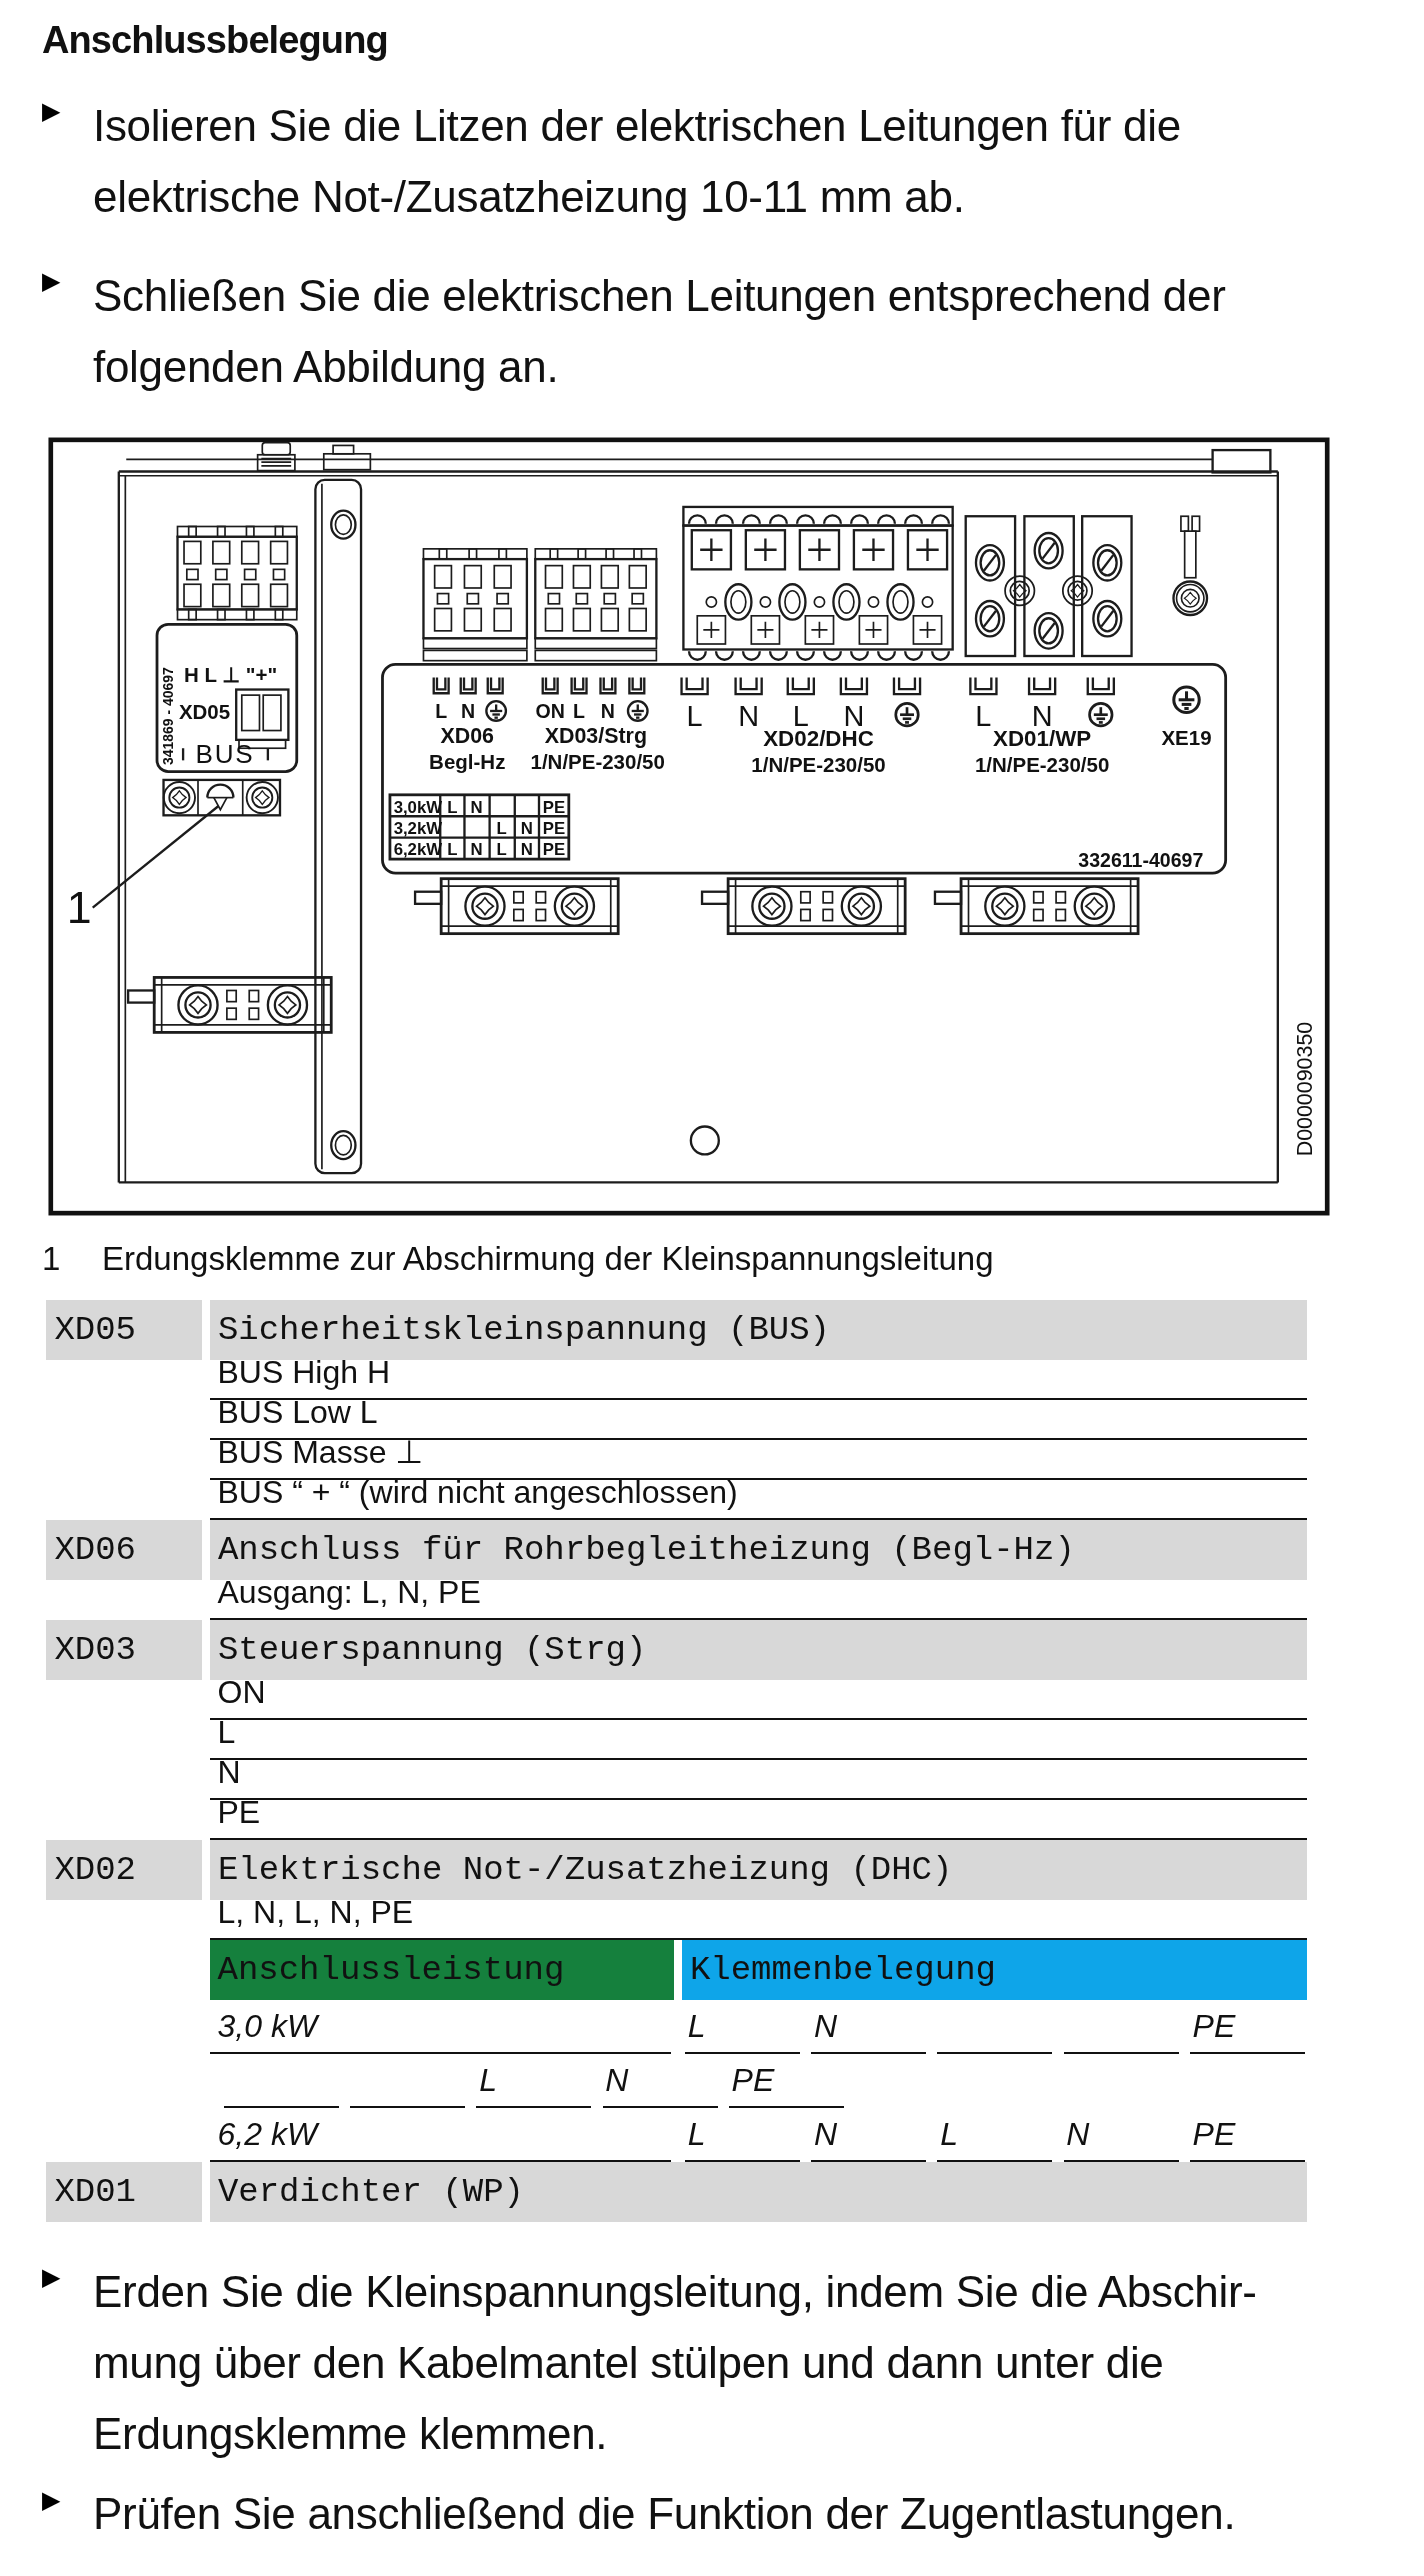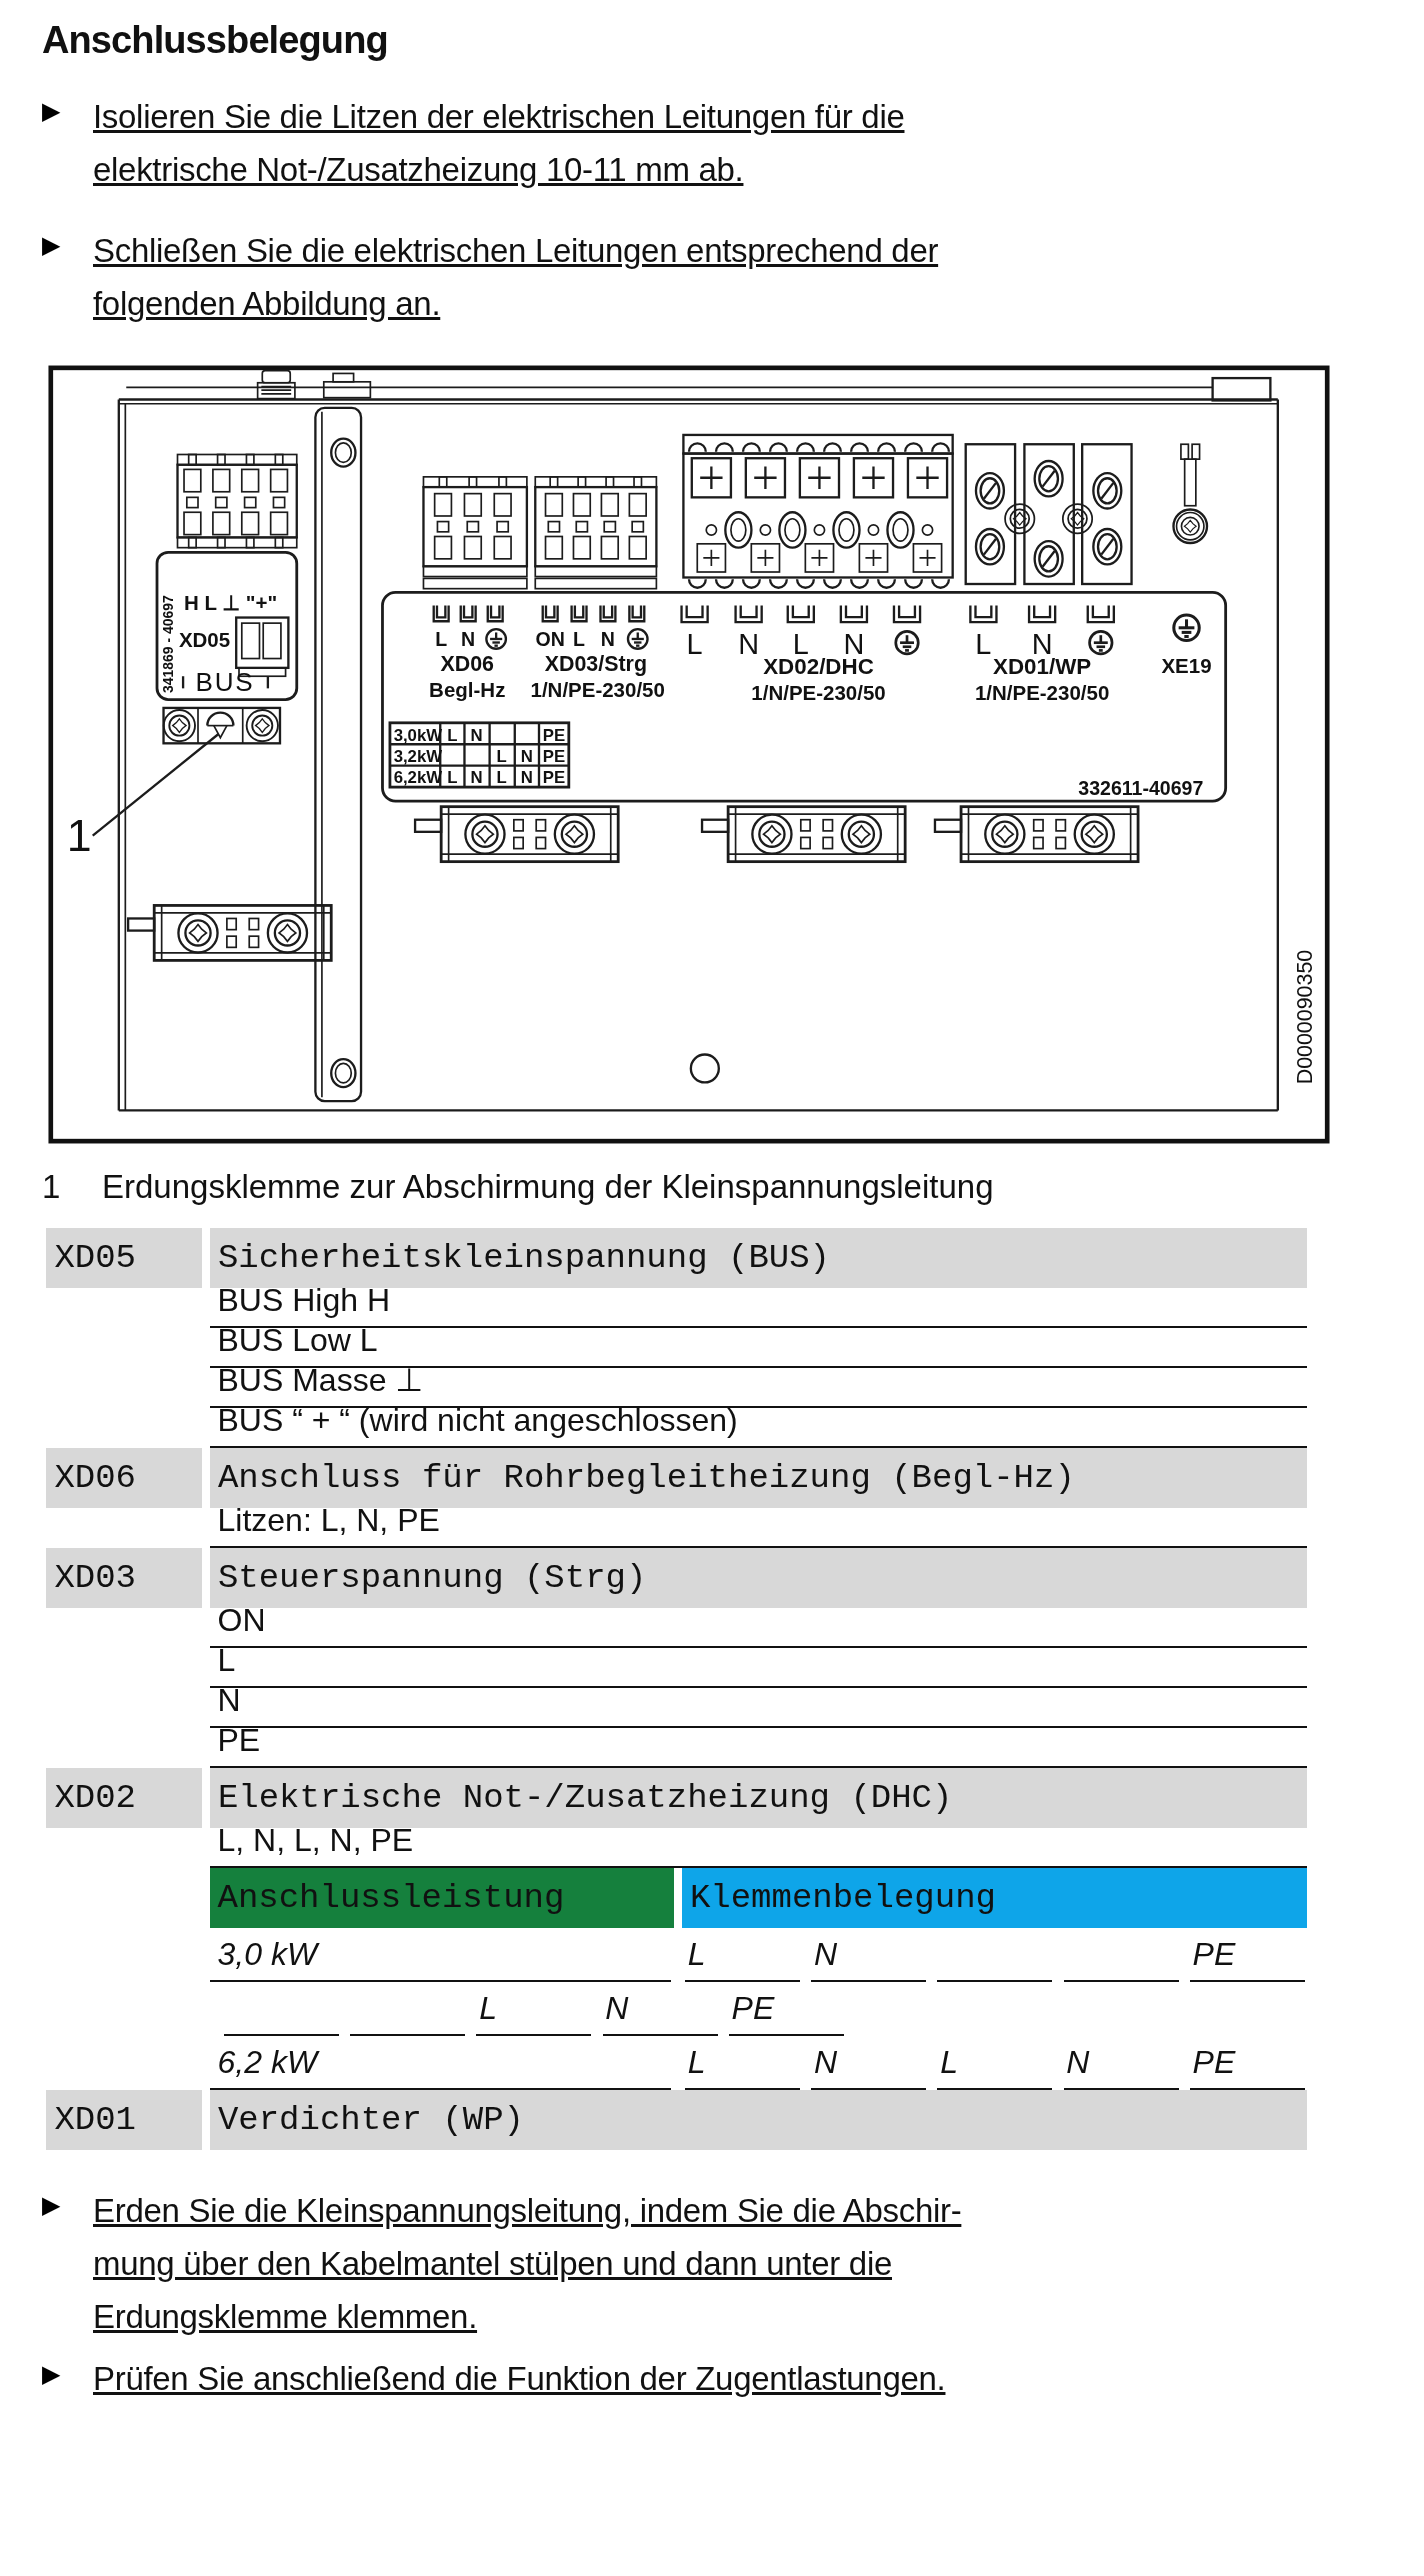--- a/index.html
+++ b/index.html
@@ -2,21 +2,21 @@
 <html style="font-size:15px"><head>
 <meta charset="utf-8">
 <style>
   html,body { margin:0; padding:0; background:#fff; }
   body { width:1424px; min-height:2576px; font-family:"Liberation Sans", sans-serif; color:#111; }
 
   h1.head { margin:18.6px 0 0 42px; font-size:38px; font-weight:bold; letter-spacing:-0.9px; }
 
   .bullet { display:flex; margin-left:42px; }
   .bullet .mk { width:51px; font-size:24px; padding-top:7.5px; color:#000; }
-  .bullet .bt { font-size:33px; line-height:53px; white-space:pre-line; letter-spacing:-0.3px;text-decoration:underline; }
+  .bullet .bt { font-size:44px; line-height:71px; white-space:pre-line; letter-spacing:-0.3px; }
   .mt30 { margin-top:28px; }
   .mt36 { margin-top:34px; }
   .mt10 { margin-top:9.3px; }
 
   svg.fig { display:block; margin:35px 0 0 48px; }
   svg.fig .ln { stroke:#1c1c1c; stroke-width:2.5; fill:none; }
   svg.fig .w3 { stroke-width:3; }
   svg.fig .thin { stroke-width:1.8; }
   svg.fig text { font-family:"Liberation Sans", sans-serif; fill:#111; stroke:none; }
   svg.fig .b { font-weight:bold; }
@@ -397,21 +397,21 @@
   <div class="tdetail">
       <span>BUS “ + “ (wird nicht angeschlossen)</span>
     </div>
 
   <div class="trow thead">
     <div class="tcode">XD06</div>
     <div class="tgap"></div>
     <div class="ttitle">Anschluss für Rohrbegleitheizung (Begl-Hz)</div>
   </div>
   <div class="tdetail">
-      <span>Litzen: L, N, PE</span>
+      <span>Ausgang: L, N, PE</span>
     </div>
 
   <div class="trow thead">
     <div class="tcode">XD03</div>
     <div class="tgap"></div>
     <div class="ttitle">Steuerspannung (Strg)</div>
   </div>
   <div class="tdetail">
       <span>ON</span>
     </div>

